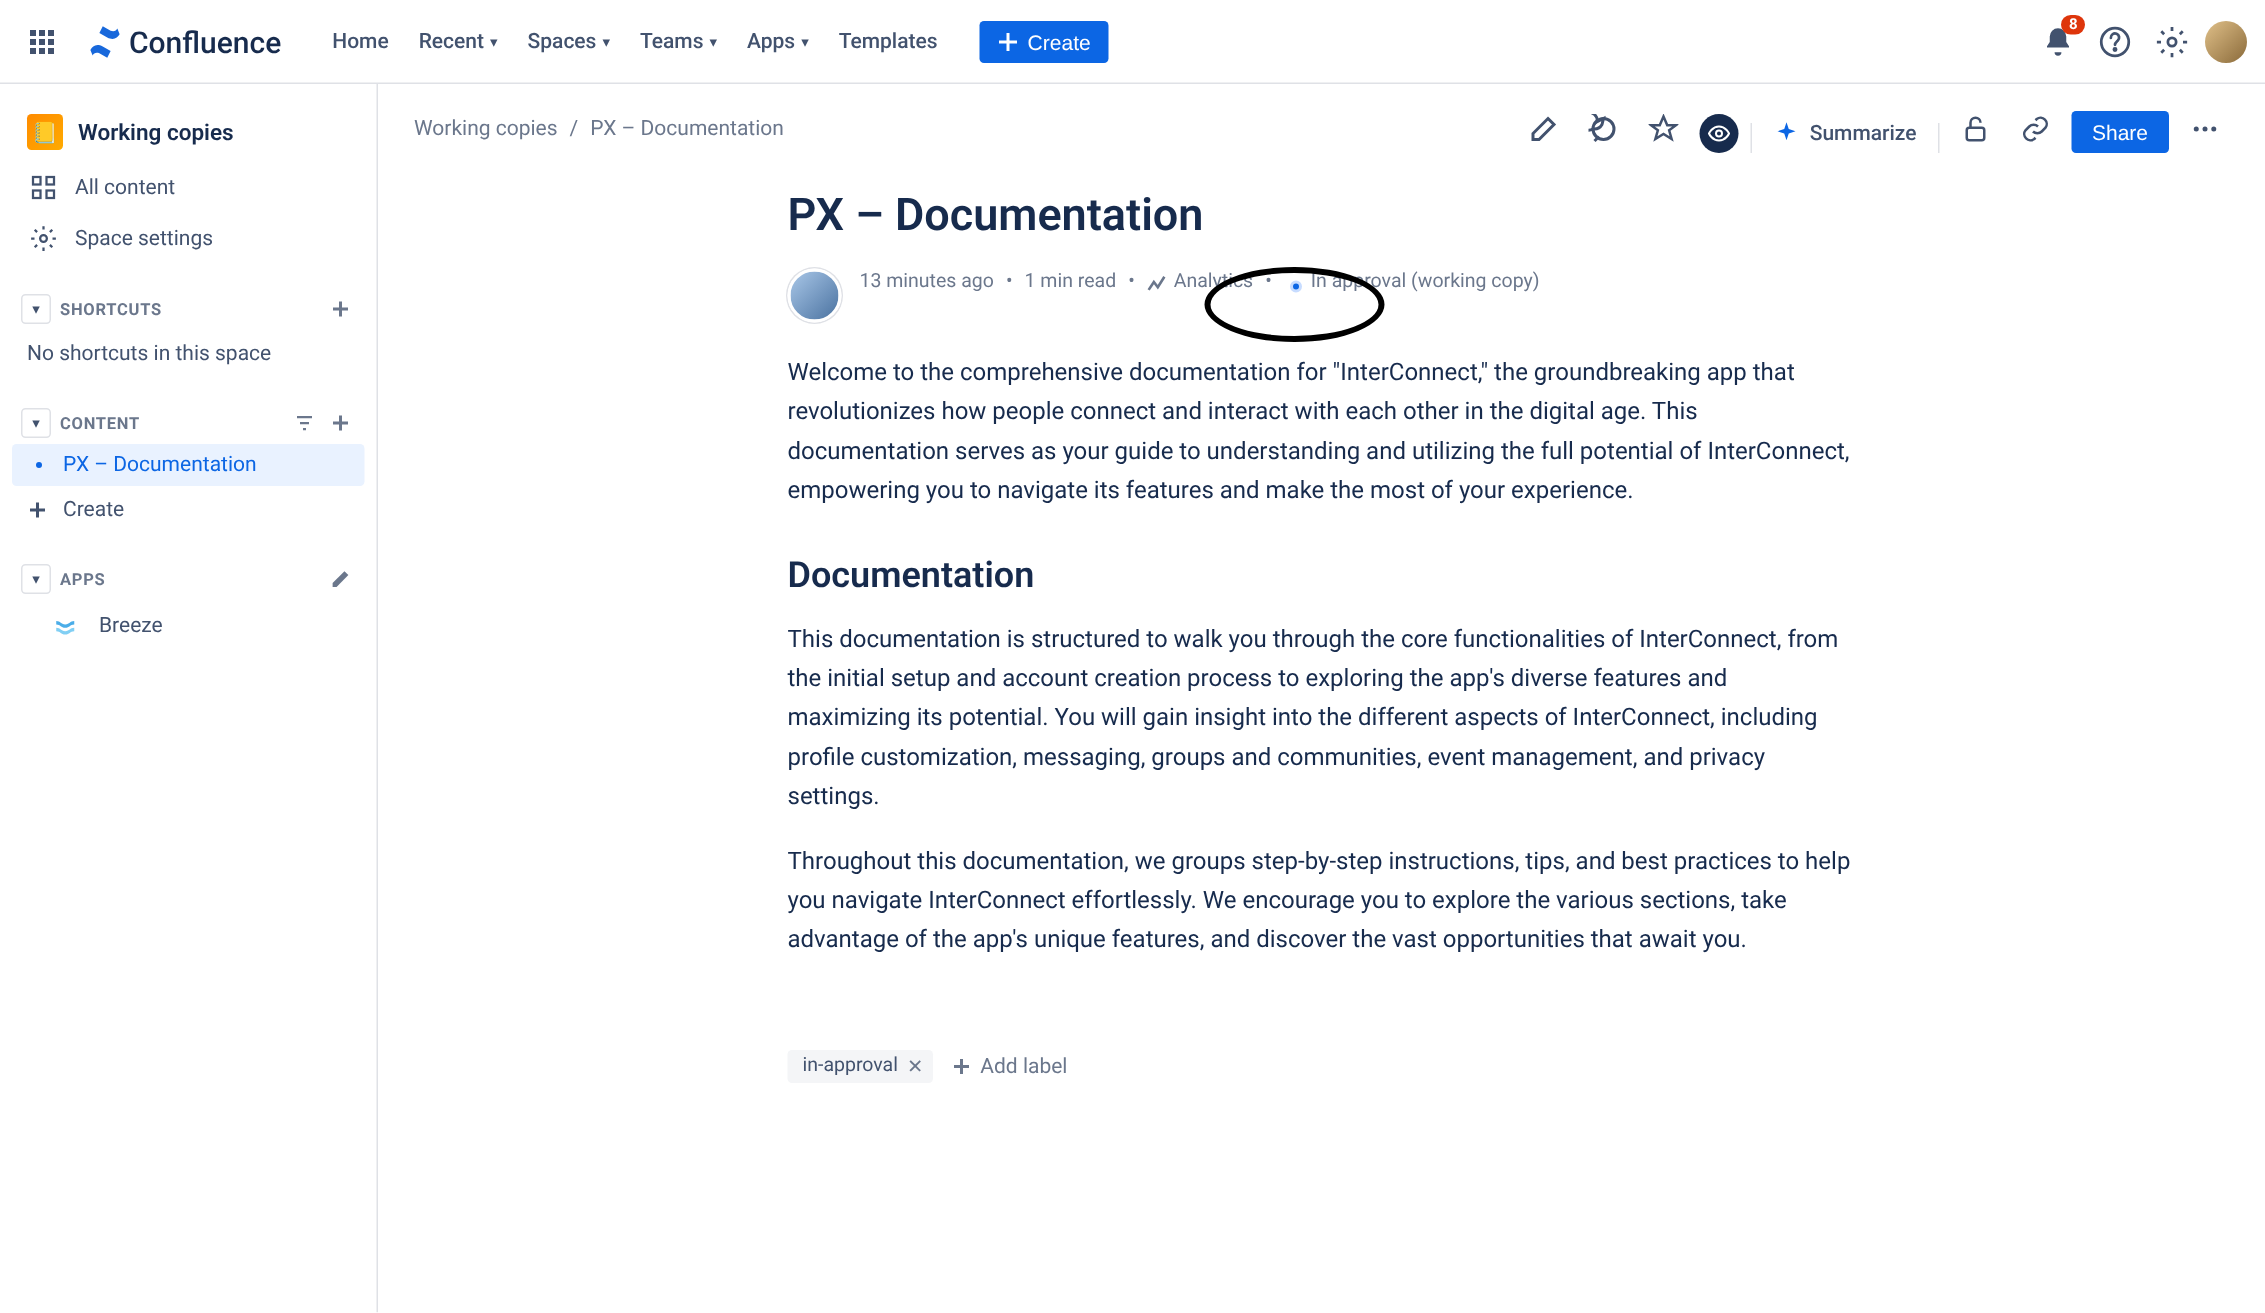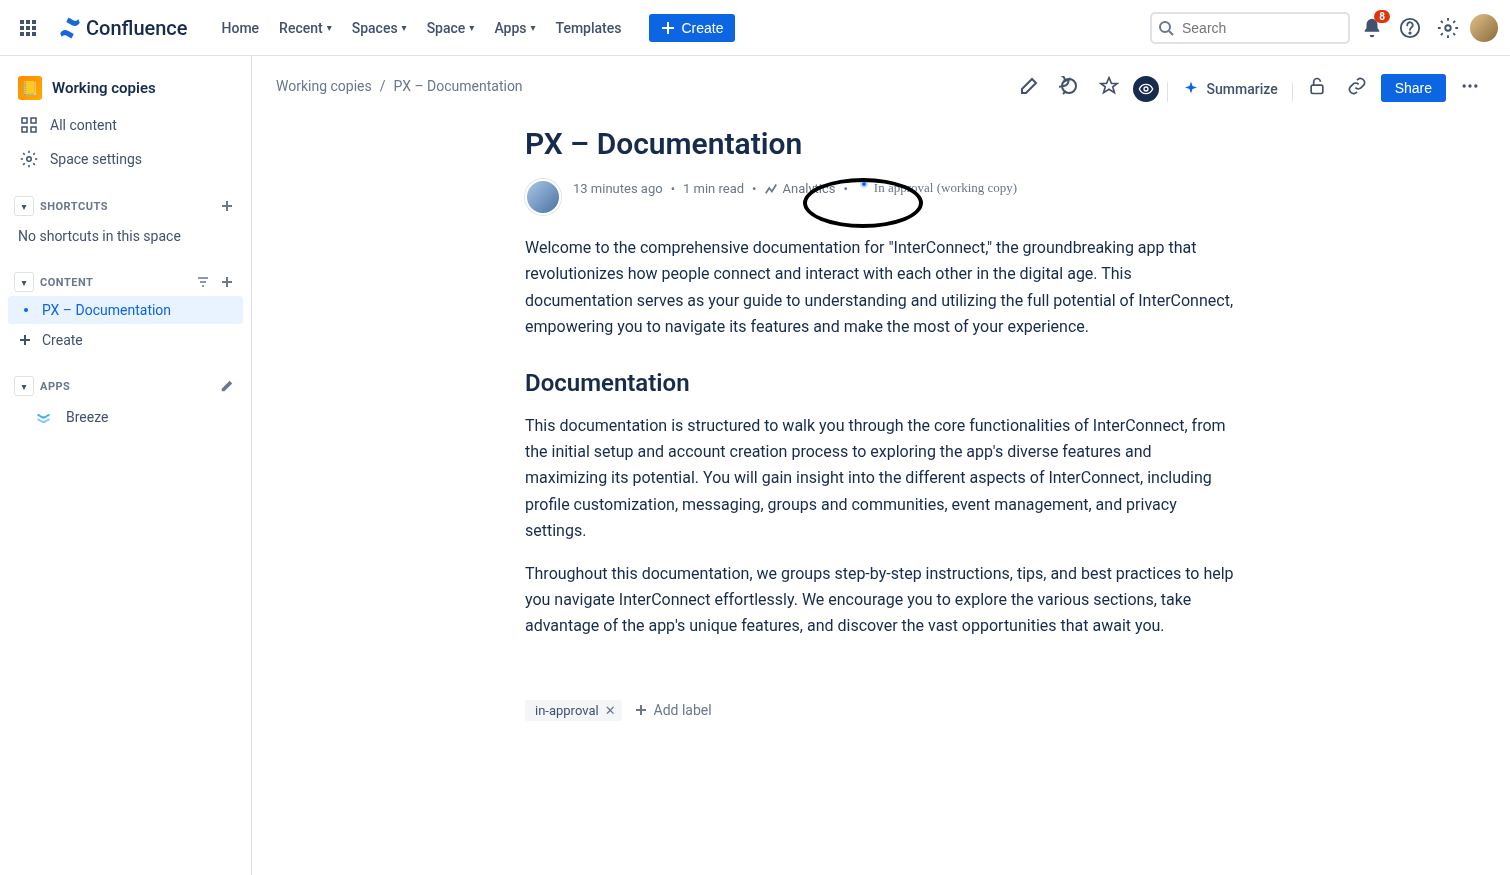--- a/index.html
+++ b/index.html
@@ -64,21 +64,21 @@
 .page-body { max-width: 760px; margin: 0 auto; padding: 10px 24px 40px 24px; }
 .page-title { font-size: 30px; font-weight: 600; color: #172B4D; margin-bottom: 18px; }
 .byline { display:flex; align-items:flex-start; gap: 12px; margin-bottom: 20px; }
 .author-avatar { width: 36px; height: 36px; border-radius: 50%; background: linear-gradient(135deg,#a9c7e8,#4a72a0); flex-shrink:0; border:2px solid #fff; box-shadow:0 0 0 1px #DFE1E6;}
 .byline-lines { display:flex; flex-direction:column; gap:4px;}
 .owned-row { color:#6B778C; font-size:13px; display:flex;align-items:center;gap:8px;}
 .owned-row a { color:#42526E; text-decoration: underline; cursor:pointer;}
 .meta-row { color:#6B778C; font-size:13px; display:flex;align-items:center;gap:8px; flex-wrap:wrap;}
 .meta-row .dot { color:#6B778C; }
 .analytics-link { display:flex;align-items:center;gap:4px;cursor:pointer;color:#6B778C;}
-.status-lozenge { display:inline-flex;align-items:flex-start;gap:6px;border-radius:10px;padding:1px 4px;font-family:Liberation Serif, serif;}
+.status-lozenge { display:inline-flex;align-items:flex-end;gap:6px;border-radius:10px;padding:1px 4px;}
 .status-dot { width:8px;height:8px;border-radius:50%;background:#0C66E4;display:inline-block;border:2px solid #c7dcff;}
 .body-text p { font-size: 16px; line-height: 1.65; color:#172B4D; margin-bottom: 16px; }
 .body-text h2 { font-size: 24px; font-weight: 600; margin: 28px 0 16px 0; color:#172B4D;}
 .labels-row { display:flex;align-items:center;gap:12px;margin-top:60px;}
 .label-pill { background:#F4F5F7;color:#42526E;font-size:13px;padding:3px 6px 3px 10px;border-radius:3px;display:flex;align-items:center;gap:6px;}
 .label-pill .x { cursor:pointer;color:#6B778C;}
 .add-label { display:flex;align-items:center;gap:6px;color:#6B778C;font-size:14px;cursor:pointer;}
 
 
 .annotation-ellipse { position:absolute; border:4px solid #000; border-radius:50%; width:120px; height:50px; pointer-events:none;}
@@ -116,48 +116,39 @@
         </div>
       <div class="nav-item">
           <span>Recent</span>
           <span class="chev">▾</span>
         </div>
       <div class="nav-item">
           <span>Spaces</span>
           <span class="chev">▾</span>
         </div>
       <div class="nav-item">
-          <span>Space</span>
+          <span>Teams</span>
           <span class="chev">▾</span>
         </div>
       <div class="nav-item">
           <span>Apps</span>
           <span class="chev">▾</span>
         </div>
       <div class="nav-item">
           <span>Templates</span>
         </div>
     </div>
     <button class="create-btn">
       <svg width="14" height="14" viewBox="0 0 14 14">
           <path stroke="#fff" stroke-width="2" d="M7 1v12M1 7h12"></path>
         </svg>
       <span>Create</span>
     </button>
   </div>
   <div class="topnav-right">
-    <div class="search-box">
-      <span class="search-icon">
-        <svg width="16" height="16" viewBox="0 0 16 16" fill="none" stroke="#6B778C" stroke-width="2">
-            <circle cx="7" cy="7" r="5"></circle>
-            <path d="M11 11l4 4"></path>
-          </svg>
-      </span>
-      <input type="text" placeholder="Search" style="">
-    </div>
     <div class="icon-btn">
       <svg width="22" height="22" viewBox="0 0 24 24" fill="#42526E">
           <path d="M12 2a6 6 0 00-6 6v4l-2 3v1h16v-1l-2-3V8a6 6 0 00-6-6zm0 20a2.5 2.5 0 002.5-2.5h-5A2.5 2.5 0 0012 22z"></path>
         </svg>
       <span class="badge">8</span>
     </div>
     <div class="icon-btn">
       <svg width="22" height="22" viewBox="0 0 24 24" fill="none" stroke="#42526E" stroke-width="2">
           <circle cx="12" cy="12" r="10"></circle>
           <path d="M9 9a3 3 0 115 2c-1 1-2 1.5-2 3" stroke-linecap="round"></path>

